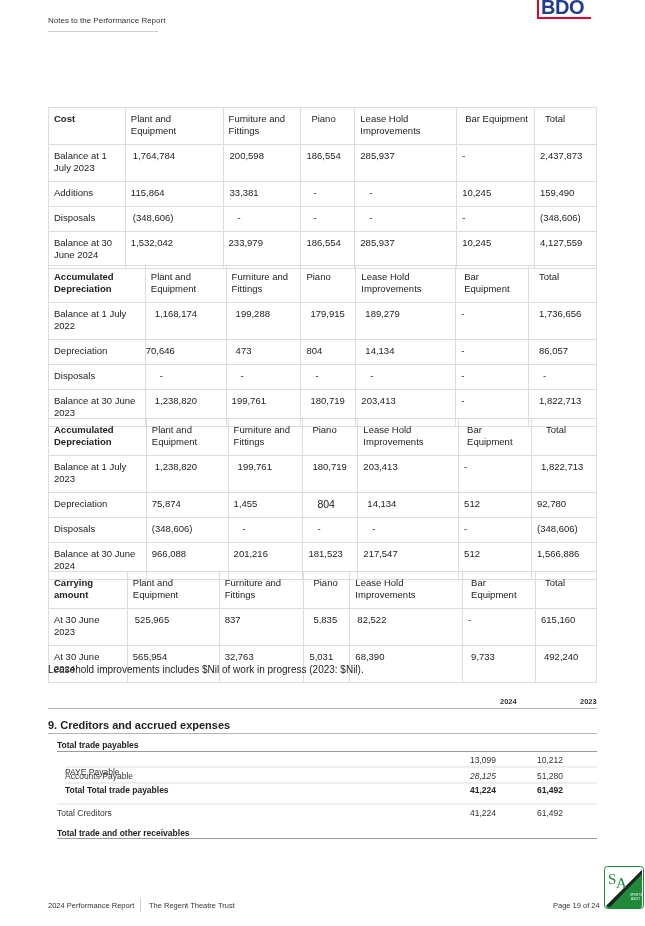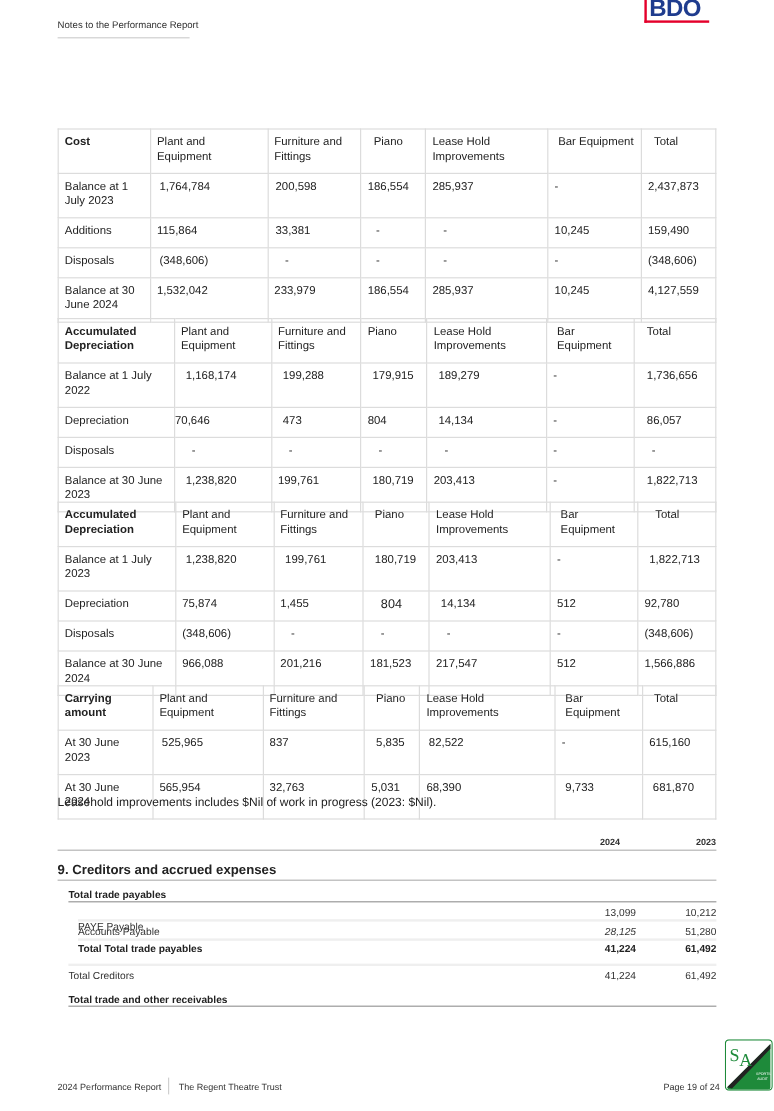--- a/index.html
+++ b/index.html
@@ -19,21 +19,21 @@
   table.fa td.hdr-bold { font-weight: bold; }
 
   .note { position: absolute; left: 48px; top: 664px; font-size: 10px; color: #222; }
 
   .years { position: absolute; top: 697px; font-size: 7.5px; font-weight: bold; color: #333; }
   .rule { position: absolute; left: 48px; width: 549px; background: #b5b5b5; }
   .section-title { position: absolute; left: 48px; top: 719px; font-size: 11px; font-weight: bold; color: #222; }
 
   .row { position: absolute; font-size: 8.5px; color: #333; }
   .row.bold { font-weight: bold; color: #222; }
-  .val { position: absolute; font-size: 8.5px; color: #333; text-align: right; width: 60px; }
+  .val { position: absolute; font-size: 8.5px; color: #333; width: 60px; }
   .val.bold { font-weight: bold; color: #222; }
   .thin { position: absolute; height: 2px; background: #efefef; }
 
   .footer { position: absolute; top: 901px; font-size: 7.5px; color: #333; }
   .footer-sep { position: absolute; left: 140px; top: 898px; width: 1px; height: 14px; background: #cfcfcf; }
 
   .sa-logo { position: absolute; left: 604px; top: 866px; width: 40px; height: 43px; }
 </style>
 </head>
 <body>
@@ -252,21 +252,21 @@
     <td>-</td>
     <td>615,160</td>
   </tr>
   <tr>
     <td>At 30 June 2024</td>
     <td>565,954</td>
     <td>32,763</td>
     <td>5,031</td>
     <td>68,390</td>
     <td style="padding-left:8px">9,733</td>
-    <td style="padding-left:8px">681,870</td>
+    <td style="padding-left:8px">492,240</td>
   </tr>
 </tbody>
   </table>
 
 <div class="note">Leasehold improvements includes $Nil of work in progress (2023: $Nil).</div>
 
 <div class="years" style="left:500px;">2024</div>
 <div class="years" style="left:580px;">2023</div>
 <div class="rule" style="top:708px;height:1px;"></div>
 

